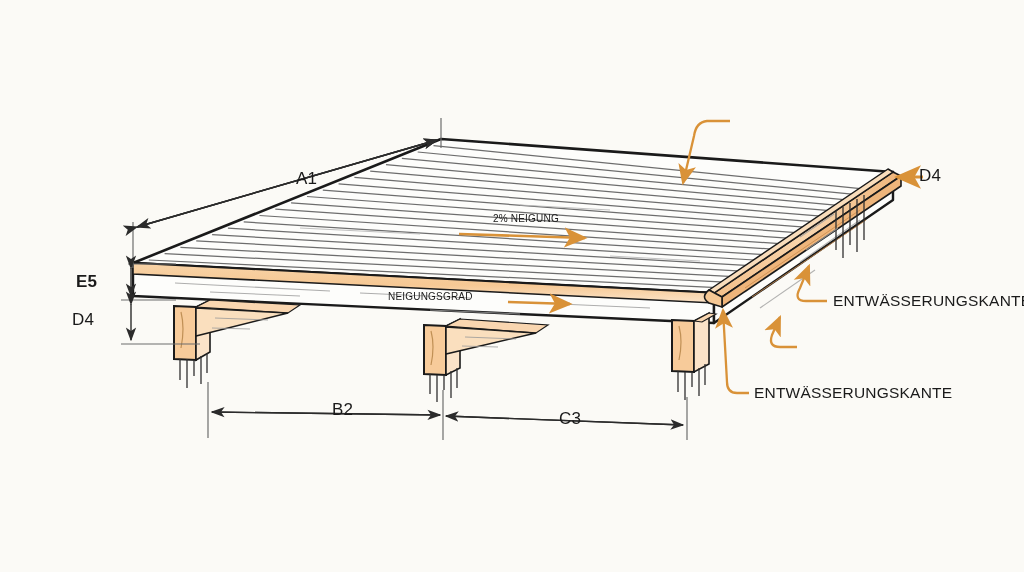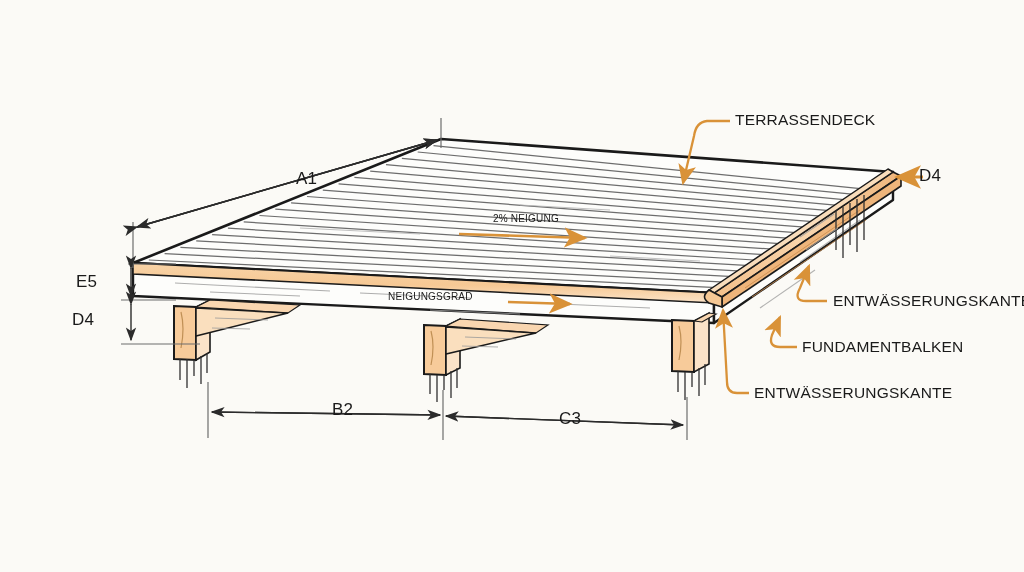--- a/index.html
+++ b/index.html
@@ -235,35 +235,33 @@
     </g>
 
     <g>
       <path d="M459,234 L585,238" stroke="#d99238" stroke-width="2.6" fill="none" marker-end="url(#arrowOrange)"></path>
       <path d="M508,302 L570,304" stroke="#d99238" stroke-width="2.6" fill="none" marker-end="url(#arrowOrange)"></path>
     </g>
   </svg>
 
   <div class="lbl dim-lbl" style="left:274px; top:169px;margin-left:22px;">A1</div>
 
-  <div class="lbl dim-lbl" style="left:76px; top:272px;">E5</div>
+  <div class="lbl dim-lbl" style="left:76px; top:272px;font-weight:bold;">E5</div>
 
   <div class="lbl dim-lbl" style="left:72px; top:310px;">D4</div>
 
   <div class="lbl dim-lbl" style="left:310px; top:400px;margin-left:22px;">B2</div>
 
   <div class="lbl dim-lbl" style="left:559px; top:409px;">C3</div>
 
   <div class="lbl dim-lbl" style="left:919px; top:166px;">D4</div>
 
-  <div class="lbl callout-lbl" style="left:735px; top:111px;">TERRASSENDECK</div>
 
   <div class="lbl callout-lbl" style="left:833px; top:292px;">ENTWÄSSERUNGSKANTE</div>
 
-  <div class="lbl callout-lbl" style="left:802px; top:338px;">FUNDAMENTBALKEN</div>
 
   <div class="lbl callout-lbl" style="left:754px; top:384px;">ENTWÄSSERUNGSKANTE</div>
 
   <div class="lbl flow-lbl" style="left:493px; top:213px;">2% NEIGUNG</div>
 
   <div class="lbl flow-lbl" style="left:388px; top:291px;">NEIGUNGSGRAD</div>
 
 </div>
 
 </body></html>

